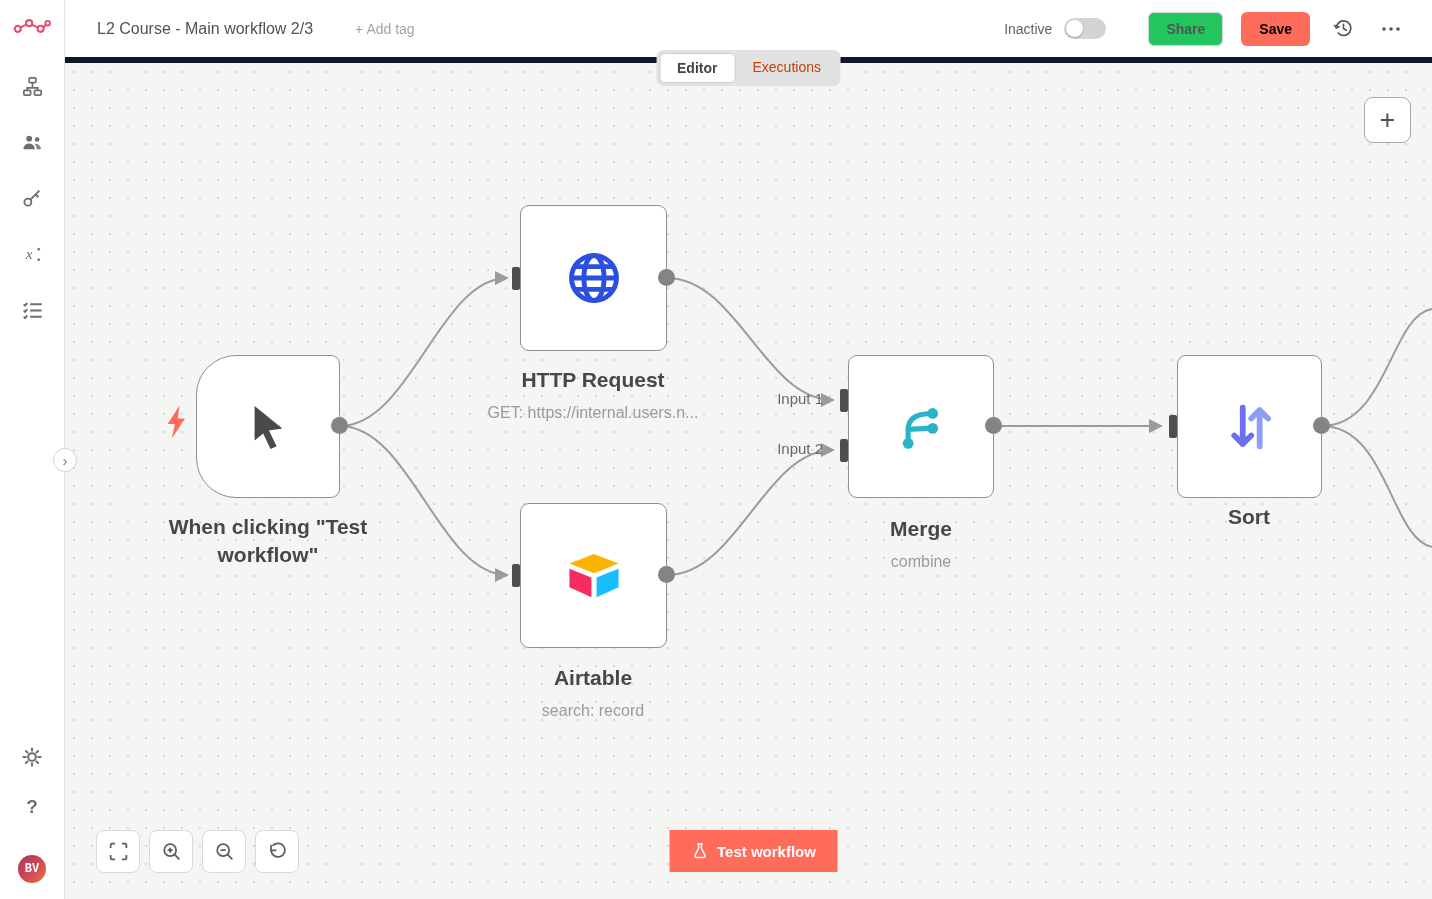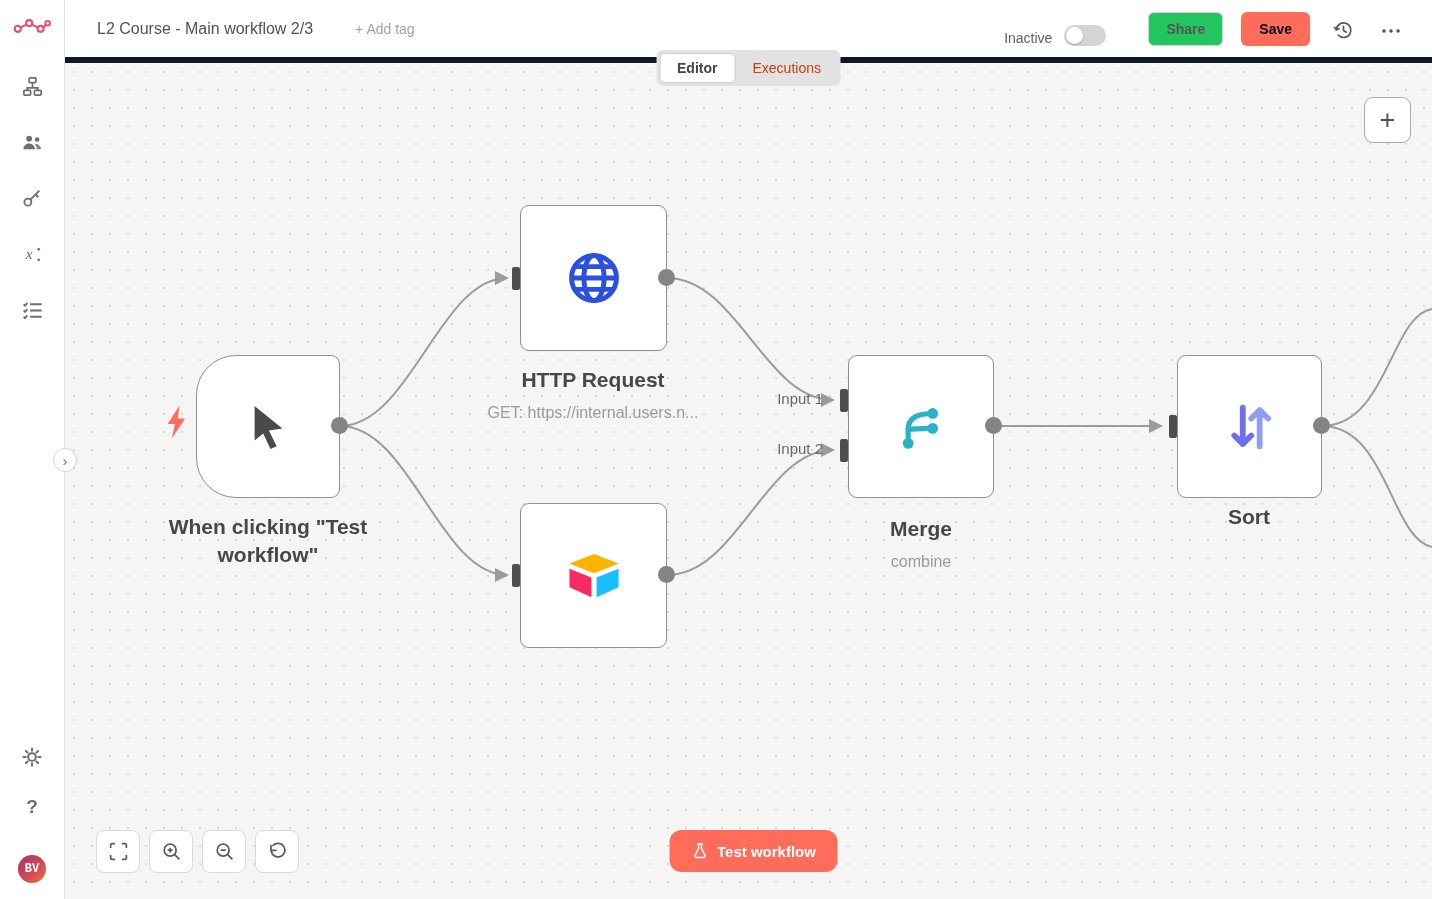--- a/index.html
+++ b/index.html
@@ -16,31 +16,31 @@
   .help-btn { font-size:19px; font-weight:bold; color:#6e6e6e; }
   .avatar { width:28px; height:28px; border-radius:50%; background:linear-gradient(135deg,#a93267 0%,#d14a52 55%,#e8763f 100%); color:#fff; font-size:12px; font-weight:bold; display:flex; align-items:center; justify-content:center; margin-top:14px;font-family:Liberation Mono, monospace; }
 
   
   .main { flex:1; display:flex; flex-direction:column; position:relative; }
 
   
   .topbar { height:63px; background:#fff; border-bottom:6px solid #0f172a; display:flex; align-items:center; padding:0 26px 0 32px; flex-shrink:0; }
   .wf-title { font-size:16px; color:#525252; font-weight:400; }
   .add-tag { font-size:14px; color:#a3a3a3; margin-left:42px; cursor:pointer; }
-  .topbar-right { margin-left:auto; display:flex; align-items:flex-end; gap:18px; }
+  .topbar-right { margin-left:auto; display:flex; align-items:center; gap:18px; }
   .inactive-label { font-size:14px; color:#626262; }
   .toggle { width:42px; height:21px; border-radius:11px; background:#d4d4d4; position:relative; cursor:pointer; margin-left:-6px; }
   .toggle-knob { position:absolute; left:2px; top:2px; width:17px; height:17px; border-radius:50%; background:#fff; box-shadow:0 1px 2px rgba(0,0,0,.25); }
   .btn { font-size:14px; font-weight:600; border-radius:6px; padding:8px 17px; cursor:pointer; border:1px solid transparent; }
   .btn-share { background:#22c55e; border-color:#d4d4d4; color:#555; margin-left:24px; }
   .btn-save { background:#ff6d5a; color:#000000; }
   .icon-btn { width:30px; height:30px; display:flex; align-items:center; justify-content:center; cursor:pointer; color:#555; }
 
   
-  .tabs { position:absolute; top:50px; left:50%; transform:translateX(-50%); background:#e2e2e2; border-radius:7px; padding:3px; display:flex; z-index:20;align-items:center; }
+  .tabs { position:absolute; top:50px; left:50%; transform:translateX(-50%); background:#e2e2e2; border-radius:7px; padding:3px; display:flex; z-index:20; }
   .tab { font-size:14px; padding:6px 17px; border-radius:5px; cursor:pointer; }
   .tab.active { background:#fff; color:#464646; font-weight:600; border:1px solid #cfcfcf; }
   .tab.inactive { color:#c2410c; background:transparent; }
 
   
   .canvas { position:relative; flex:1; background-color:#f5f5f3;
     background-image:radial-gradient(circle, #d7d7d5 1.1px, transparent 1.3px);
     background-size:18px 18px; overflow:visible; }
   .conn-svg { position:absolute; left:0; top:0; width:1367px; height:836px; pointer-events:none; }
 
@@ -57,21 +57,21 @@
   
   .add-node-btn { position:absolute; right:21px; top:34px; width:47px; height:46px; background:#fff; border:1px solid #ababab; border-radius:9px; font-size:27px; color:#525252; display:flex; align-items:center; justify-content:center; cursor:pointer; line-height:1; }
 
   
   .collapse-btn { position:absolute; left:-12px; top:385px; width:24px; height:24px; border-radius:50%; background:#fff; border:1px solid #d2d2d2; color:#777; display:flex; align-items:center; justify-content:center; font-size:15px; cursor:pointer; z-index:5; }
 
   
   .canvas-controls { position:absolute; left:31px; bottom:26px; display:flex; gap:9px; }
   .ctrl-btn { width:44px; height:43px; background:#fff; border:1px solid #d9d9d9; border-radius:8px; display:flex; align-items:center; justify-content:center; cursor:pointer; color:#5c5c5c; }
 
-  .test-btn { position:absolute; left:50%; transform:translateX(-50%); bottom:27px; margin-left:5px; background:#ff6d5a; color:#fff; border:none; border-radius:12px; height:42px; padding:0 22px; font-size:15px; font-weight:600; display:flex; align-items:center; gap:9px; cursor:pointer; font-family:"Liberation Sans", sans-serif; }
+  .test-btn { position:absolute; left:50%; transform:translateX(-50%); bottom:27px; margin-left:5px; background:#ff6d5a; color:#fff; border:none; border-radius:0; height:42px; padding:0 22px; font-size:15px; font-weight:600; display:flex; align-items:center; gap:9px; cursor:pointer; font-family:"Liberation Sans", sans-serif; }
 </style>
 </head>
 <body>
 
 <div class="app">
 
   <div class="sidebar">
     <div class="logo">
       <svg width="38" height="24" viewBox="0 0 40 24" fill="none">
         <circle cx="5" cy="15" r="3.2" stroke="#ea4b71" stroke-width="2.2"></circle>
@@ -247,20 +247,24 @@
       <div class="port-in" style="left:1104px; top:352px;"></div>
       <div class="port-out" style="left:1248px; top:354px;"></div>
 
       <div class="node-label" style="left:73px; top:450px; width:260px;">
         <div class="node-name">When clicking "Test workflow"</div>
       </div>
       <div class="node-label" style="left:378px; top:303px; width:300px;">
         <div class="node-name">HTTP Request</div>
         <div class="node-sub">GET: https://internal.users.n...</div>
       </div>
+      <div class="node-label" style="left:378px; top:601px; width:300px;">
+        <div class="node-name">Airtable</div>
+        <div class="node-sub">search: record</div>
+      </div>
       <div class="node-label" style="left:726px; top:452px; width:260px;">
         <div class="node-name">Merge</div>
         <div class="node-sub">combine</div>
       </div>
       <div class="node-label" style="left:1054px; top:440px; width:260px;">
         <div class="node-name">Sort</div>
       </div>
 
       <div class="add-node-btn">+</div>
 

